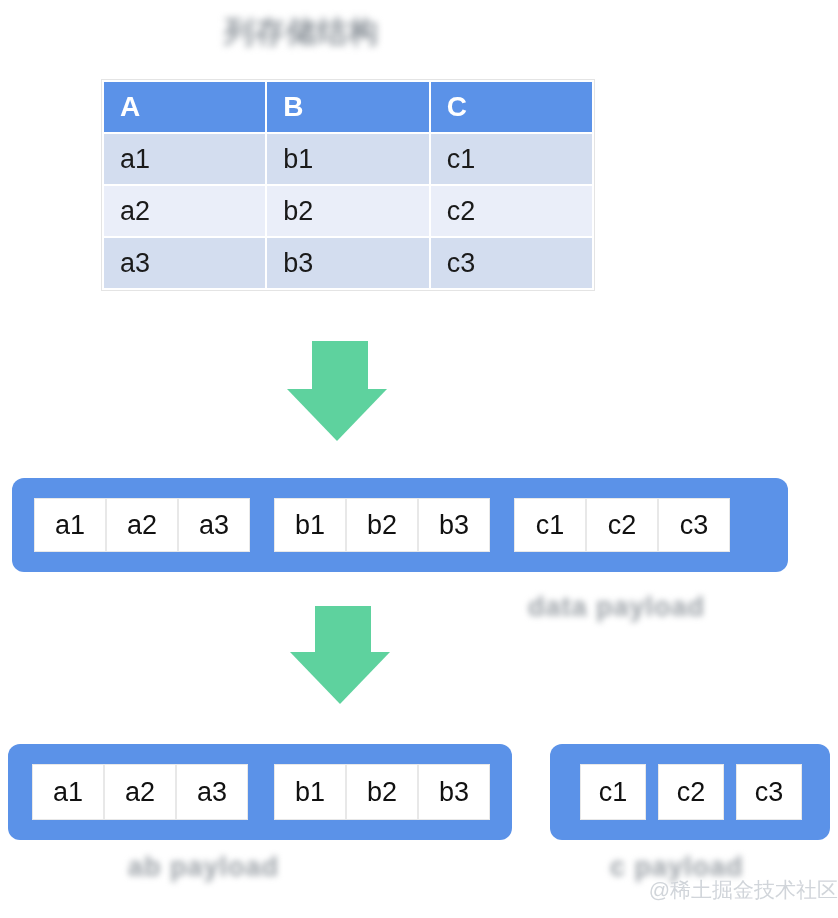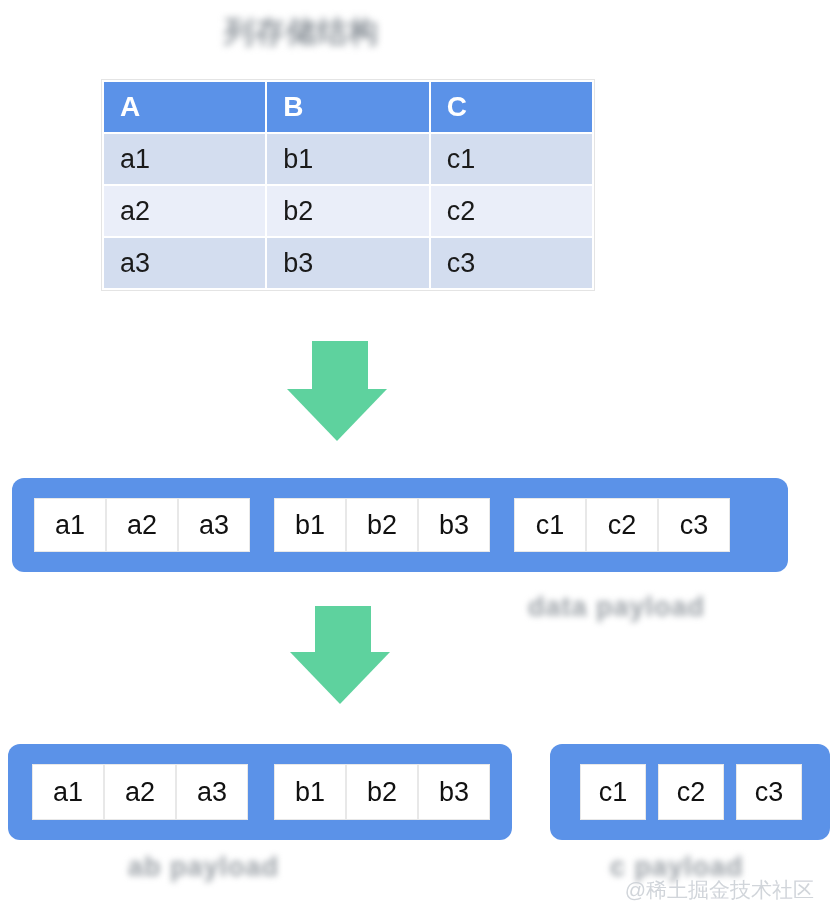--- a/index.html
+++ b/index.html
@@ -147,21 +147,21 @@
   #c-payload-bar .cell { width: 66px; height: 56px; margin-right: 12px; }
 
   
   #data-payload-label { left: 528px; top: 592px; font-size: 27px; }
   #ab-payload-label   { left: 128px; top: 852px; font-size: 27px; }
   #c-payload-label    { left: 610px; top: 852px; font-size: 27px; }
 
   
   #watermark {
     position: absolute;
-    right: 24px;
+    right: 0;
     bottom: 14px;
     font-size: 21px;
     color: #c9ced4;
     opacity: .85;
     filter: blur(0.4px);
     white-space: nowrap;
     user-select: none;
   }
 </style>
 </head>

